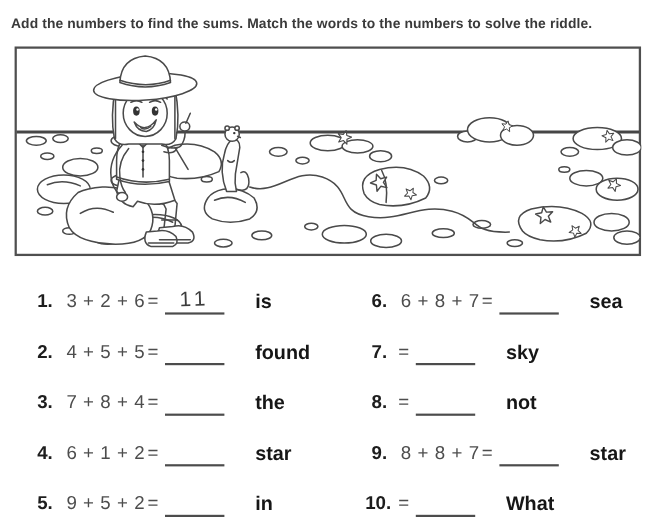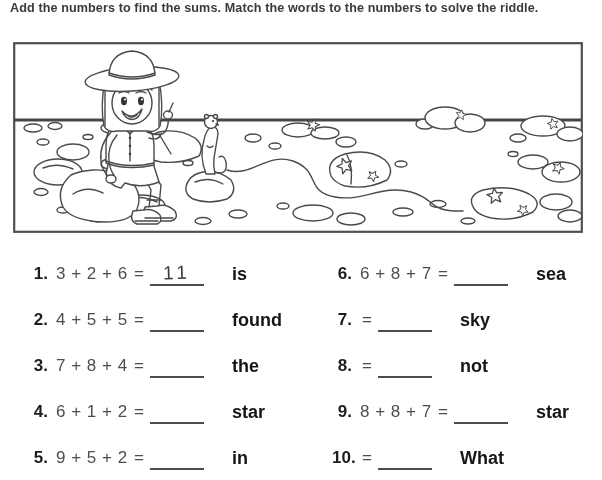--- a/index.html
+++ b/index.html
@@ -1,36 +1,36 @@
 <!DOCTYPE html>
 <html><head>
 <meta charset="utf-8">
 <style>
   html,body{margin:0;padding:0;}
   body{
     width:602px;height:480px;background:#ffffff;position:relative;
     font-family:"Liberation Sans",sans-serif;overflow:hidden;
   }
   .title{
-    position:absolute;left:10px;top:1px;width:586px;
+    position:absolute;left:10px;top:14px;width:586px;
     font-size:12.6px;font-weight:600;color:#3a3a3a;letter-spacing:.1px;
   }
   .scene{position:absolute;left:13px;top:42px;}
   .problems{position:absolute;left:0;top:251px;width:602px;display:flex;}
   .col{display:flex;flex-direction:column;}
   .col-left{margin-left:28px;width:268px;}
   .col-right{margin-left:36px;width:268px;}
   .row{height:46px;display:flex;align-items:center;}
   .num{
     width:20px;text-align:right;flex:none;
     font-size:17px;font-weight:700;color:#1d1d1d;margin-right:8px;white-space:nowrap;
   }
   .expr{
     width:76px;flex:none;font-size:17px;font-weight:500;color:#4d4d4d;
-    letter-spacing:.5px;white-space:nowrap;
+    letter-spacing:.5px;white-space:nowrap;text-align:right;
   }
   .eq{font-size:17px;font-weight:500;color:#4d4d4d;margin:0 6px 0 2px;}
   .blank{
     width:54px;height:22px;flex:none;position:relative;
     border-bottom:2.4px solid #4c4c4c;margin-right:13px;cursor:text;
   }
   .answer{
     position:absolute;left:0;right:0;bottom:0;text-align:center;
     font-size:19px;font-weight:500;color:#3c3c3c;letter-spacing:4px;
     transform:rotate(-2deg);

